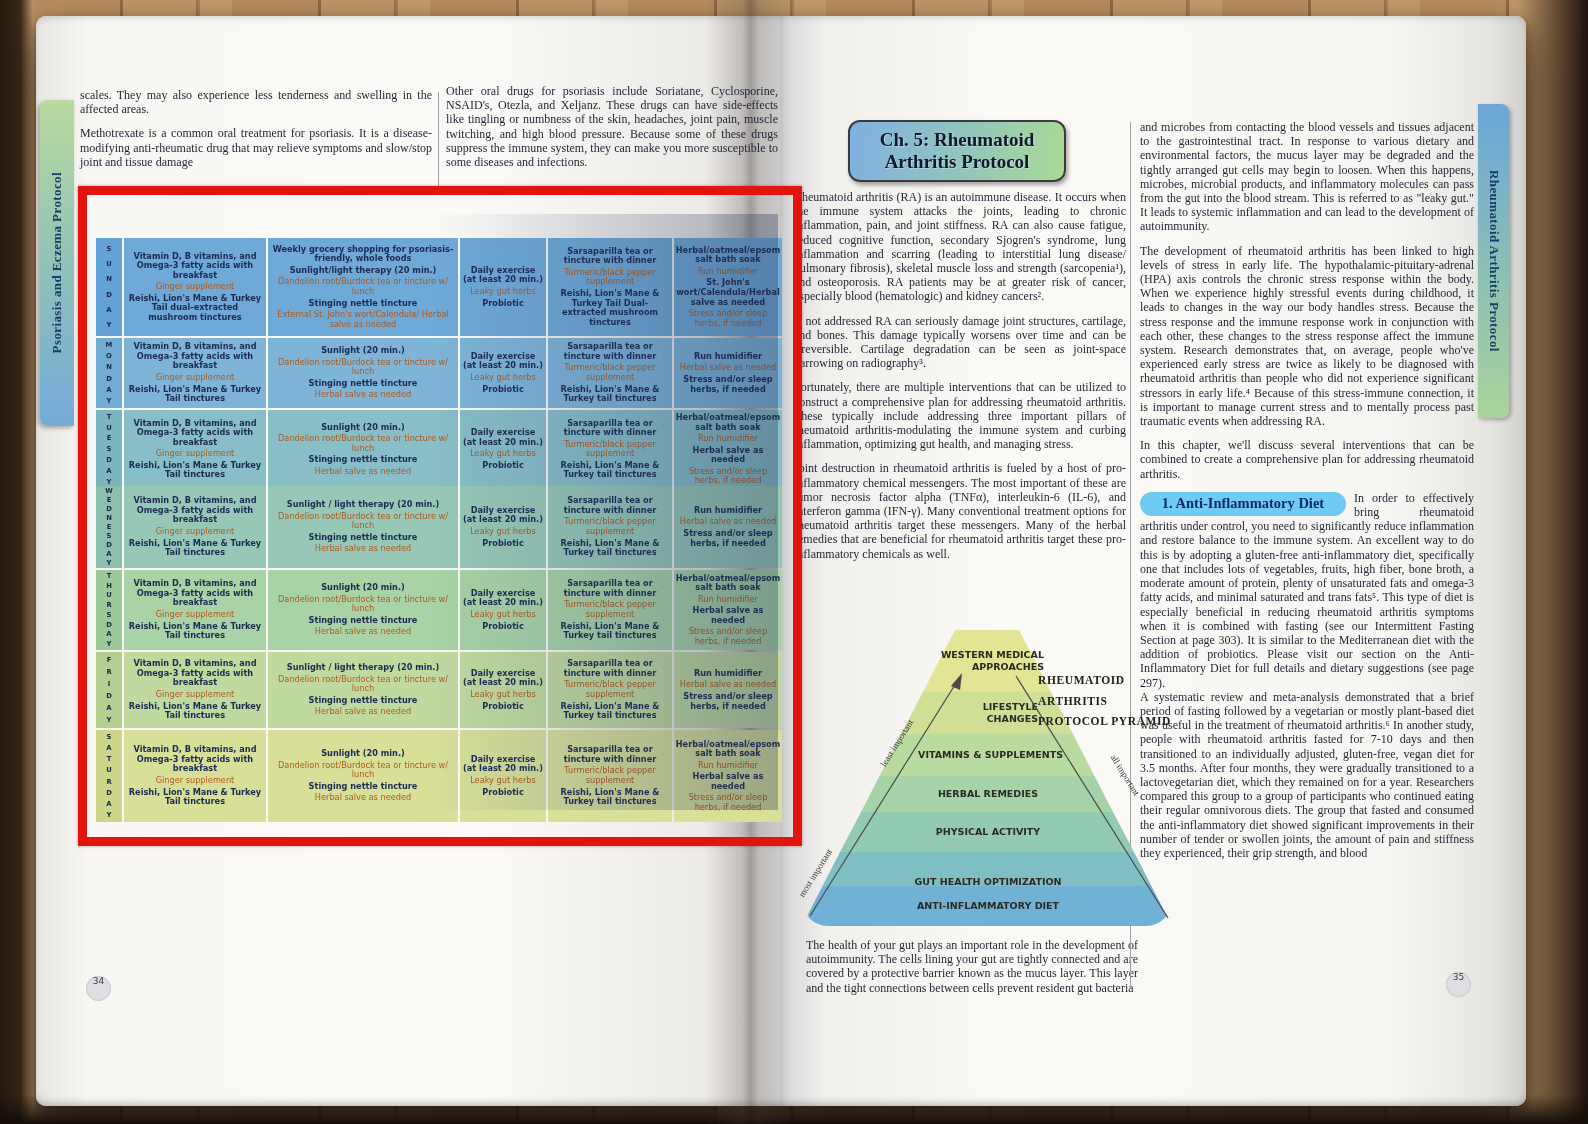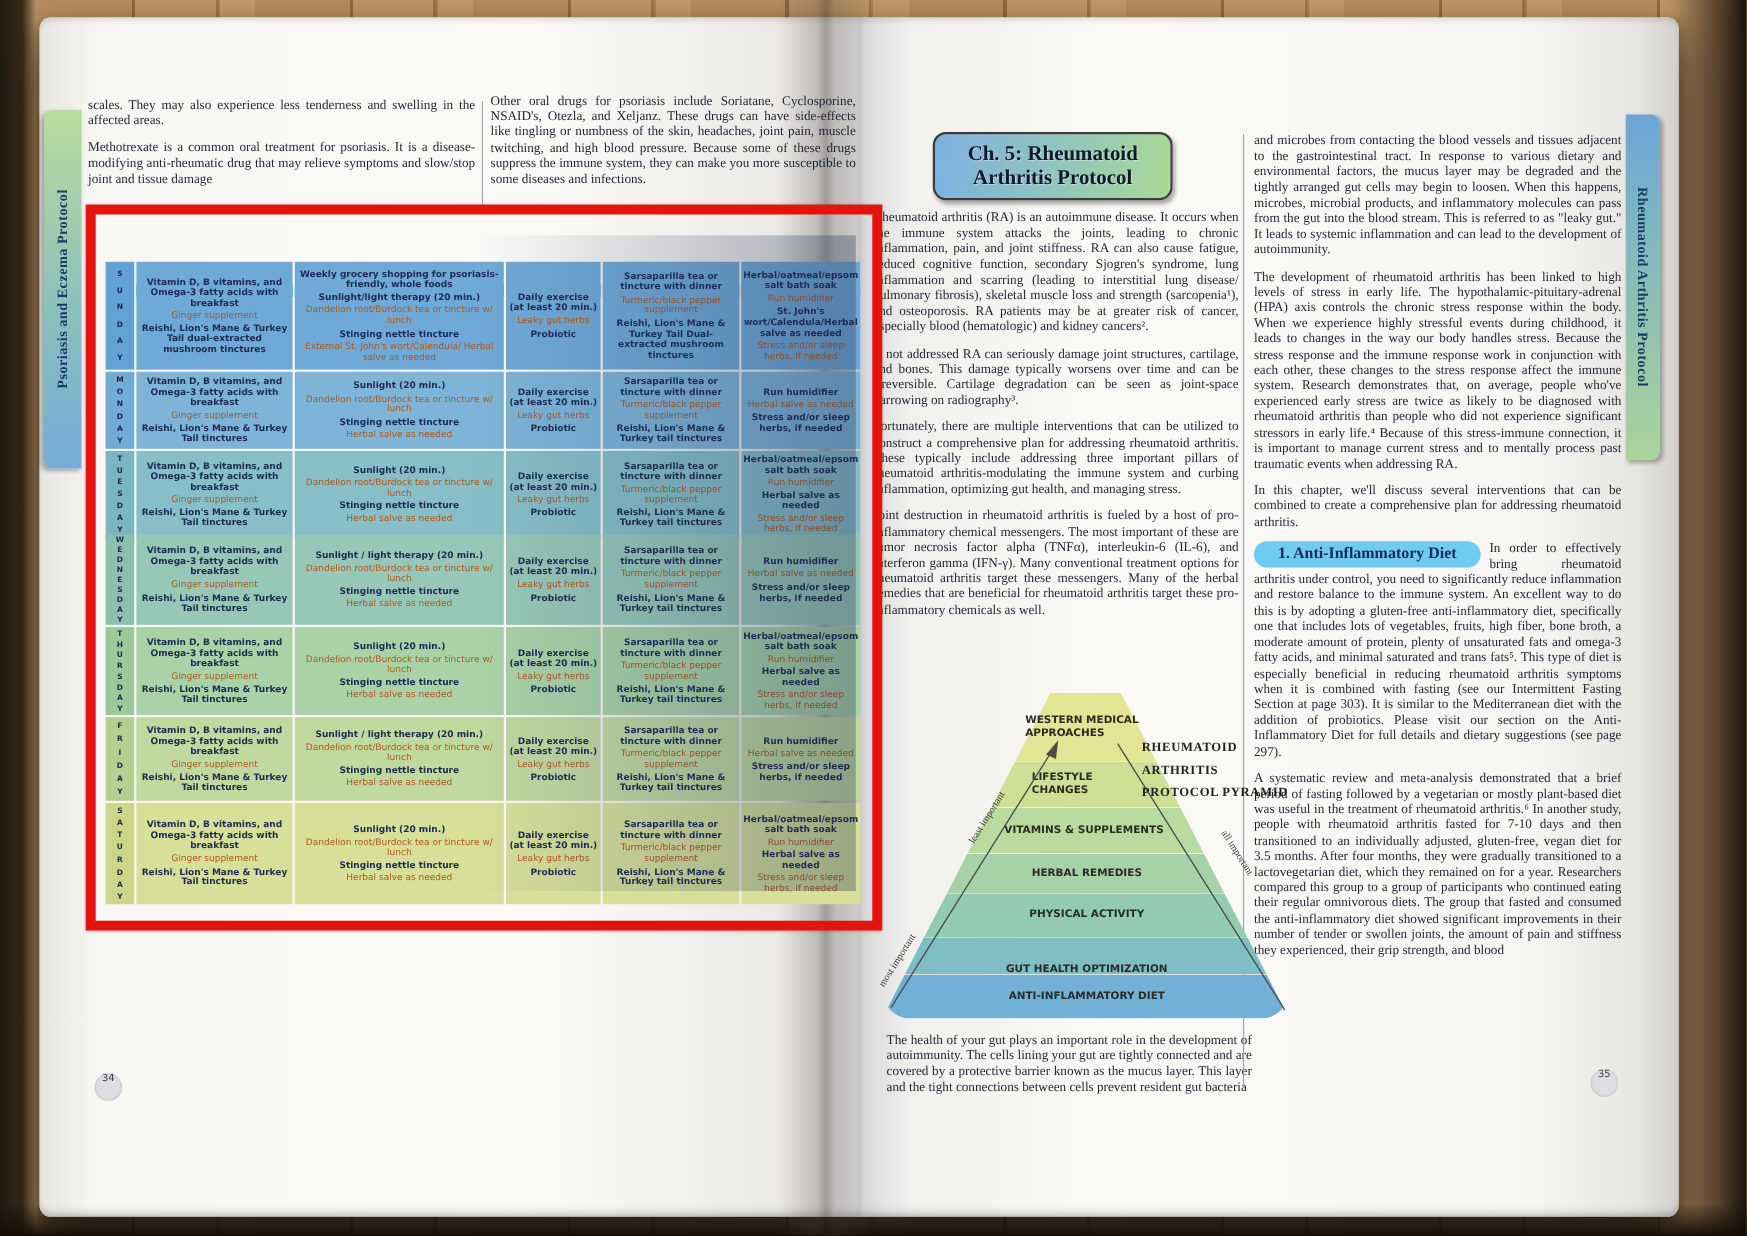--- a/index.html
+++ b/index.html
@@ -64,21 +64,21 @@
     border:2px solid #3b3b3b;border-radius:12px;background:linear-gradient(100deg,#7fb0e2,#93c6bb 55%,#a9da94);
     display:flex;flex-direction:column;align-items:center;justify-content:center;
     font:bold 19px "Liberation Serif",serif;color:#10182e;text-shadow:1px 1px 0 rgba(255,255,255,.35);
     box-shadow:2px 3px 4px rgba(0,0,0,.35);}
   .pill{float:left;width:206px;margin:1px 8px 2px 0;padding:3px 0 4px;border-radius:14px;background:#6fcbf2;
     text-align:center;font:bold 14.5px "Liberation Serif",serif;color:#0d2b66;}
 
   
   #pyr{position:absolute;left:802px;top:630px;width:372px;height:300px;z-index:4;}
   .band{position:absolute;}
-  .bandlab{position:absolute;left:50%;transform:translate(-50%,-50%);text-align:left;
+  .bandlab{position:absolute;left:50%;transform:translate(-50%,-50%);text-align:right;
     font:bold 9.5px "DejaVu Sans",sans-serif;color:#2b2b24;line-height:1.25;}
   .sidelab{position:absolute;font:9px "Liberation Serif",serif;color:#3a3a3a;white-space:nowrap;z-index:5;}
   #pyr-title{position:absolute;left:236px;top:40px;width:140px;text-align:left;z-index:5;
     font:bold 11.5px "Liberation Serif",serif;letter-spacing:.6px;line-height:1.8;color:#20201c;}
   #pyr svg{position:absolute;left:0;top:0;z-index:1;}
 </style>
 </head>
 <body>
 
 <div class="edge" id="edge-left"></div>
@@ -430,21 +430,21 @@
 <div class="para" style="left:794px;top:938px;width:332px;margin-left:12px;">
   <div>The health of your gut plays an important role in the development of autoimmunity. The cells lining your gut are tightly connected and are covered by a protective barrier known as the mucus layer. This layer and the tight connections between cells prevent resident gut bacteria</div>
 </div>
 
 <div class="coldiv" style="left:1130px;top:122px;height:866px;"></div>
 
 <div class="para" style="left:1140px;top:120px;width:334px;">
   <div style="margin-bottom:10px;">and microbes from contacting the blood vessels and tissues adjacent to the gastrointestinal tract. In response to various dietary and environmental factors, the mucus layer may be degraded and the tightly arranged gut cells may begin to loosen. When this happens, microbes, microbial products, and inflammatory molecules can pass from the gut into the blood stream. This is referred to as "leaky gut." It leads to systemic inflammation and can lead to the development of autoimmunity.</div>
   <div style="margin-bottom:10px;">The development of rheumatoid arthritis has been linked to high levels of stress in early life. The hypothalamic-pituitary-adrenal (HPA) axis controls the chronic stress response within the body. When we experience highly stressful events during childhood, it leads to changes in the way our body handles stress. Because the stress response and the immune response work in conjunction with each other, these changes to the stress response affect the immune system. Research demonstrates that, on average, people who've experienced early stress are twice as likely to be diagnosed with rheumatoid arthritis than people who did not experience significant stressors in early life.⁴ Because of this stress-immune connection, it is important to manage current stress and to mentally process past traumatic events when addressing RA.</div>
   <div style="margin-bottom:10px;">In this chapter, we'll discuss several interventions that can be combined to create a comprehensive plan for addressing rheumatoid arthritis.</div>
-  <div style="margin-bottom:10px;">
+  <div style="">
     <span class="pill">1. Anti-Inflammatory Diet</span><span>In order to effectively bring rheumatoid arthritis under control, you need to significantly reduce inflammation and restore balance to the immune system. An excellent way to do this is by adopting a gluten-free anti-inflammatory diet, specifically one that includes lots of vegetables, fruits, high fiber, bone broth, a moderate amount of protein, plenty of unsaturated fats and omega-3 fatty acids, and minimal saturated and trans fats⁵. This type of diet is especially beneficial in reducing rheumatoid arthritis symptoms when it is combined with fasting (see our Intermittent Fasting Section at page 303). It is similar to the Mediterranean diet with the addition of probiotics. Please visit our section on the Anti-Inflammatory Diet for full details and dietary suggestions (see page 297).</span>
   </div>
   <div>A systematic review and meta-analysis demonstrated that a brief period of fasting followed by a vegetarian or mostly plant-based diet was useful in the treatment of rheumatoid arthritis.⁶ In another study, people with rheumatoid arthritis fasted for 7-10 days and then transitioned to an individually adjusted, gluten-free, vegan diet for 3.5 months. After four months, they were gradually transitioned to a lactovegetarian diet, which they remained on for a year. Researchers compared this group to a group of participants who continued eating their regular omnivorous diets. The group that fasted and consumed the anti-inflammatory diet showed significant improvements in their number of tender or swollen joints, the amount of pain and stiffness they experienced, their grip strength, and blood</div>
 </div>
 
 <div class="pagenum" style="left:1446px;top:972px;">
   <span>35</span>
 </div>
 
 </body></html>

